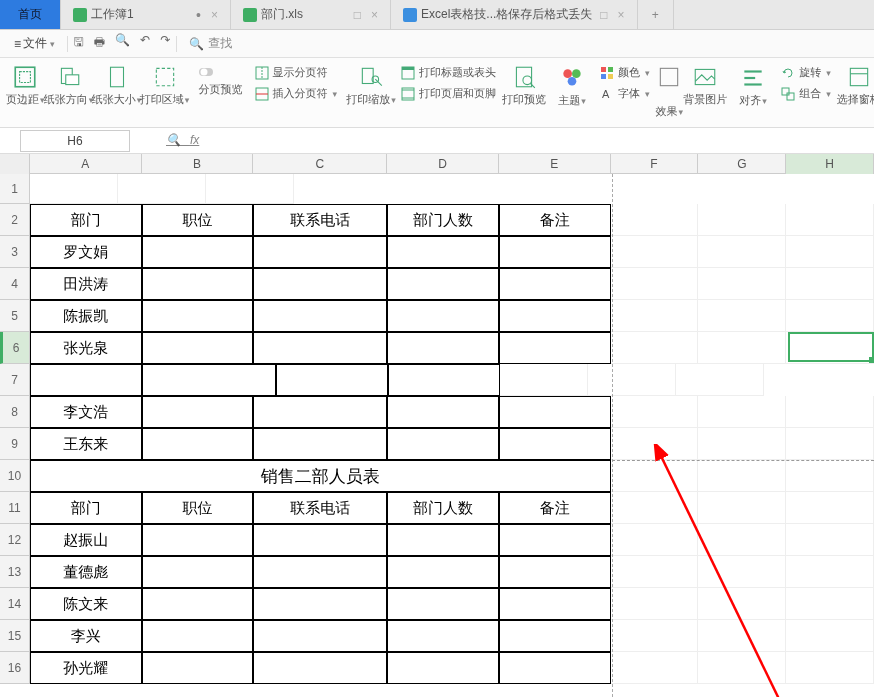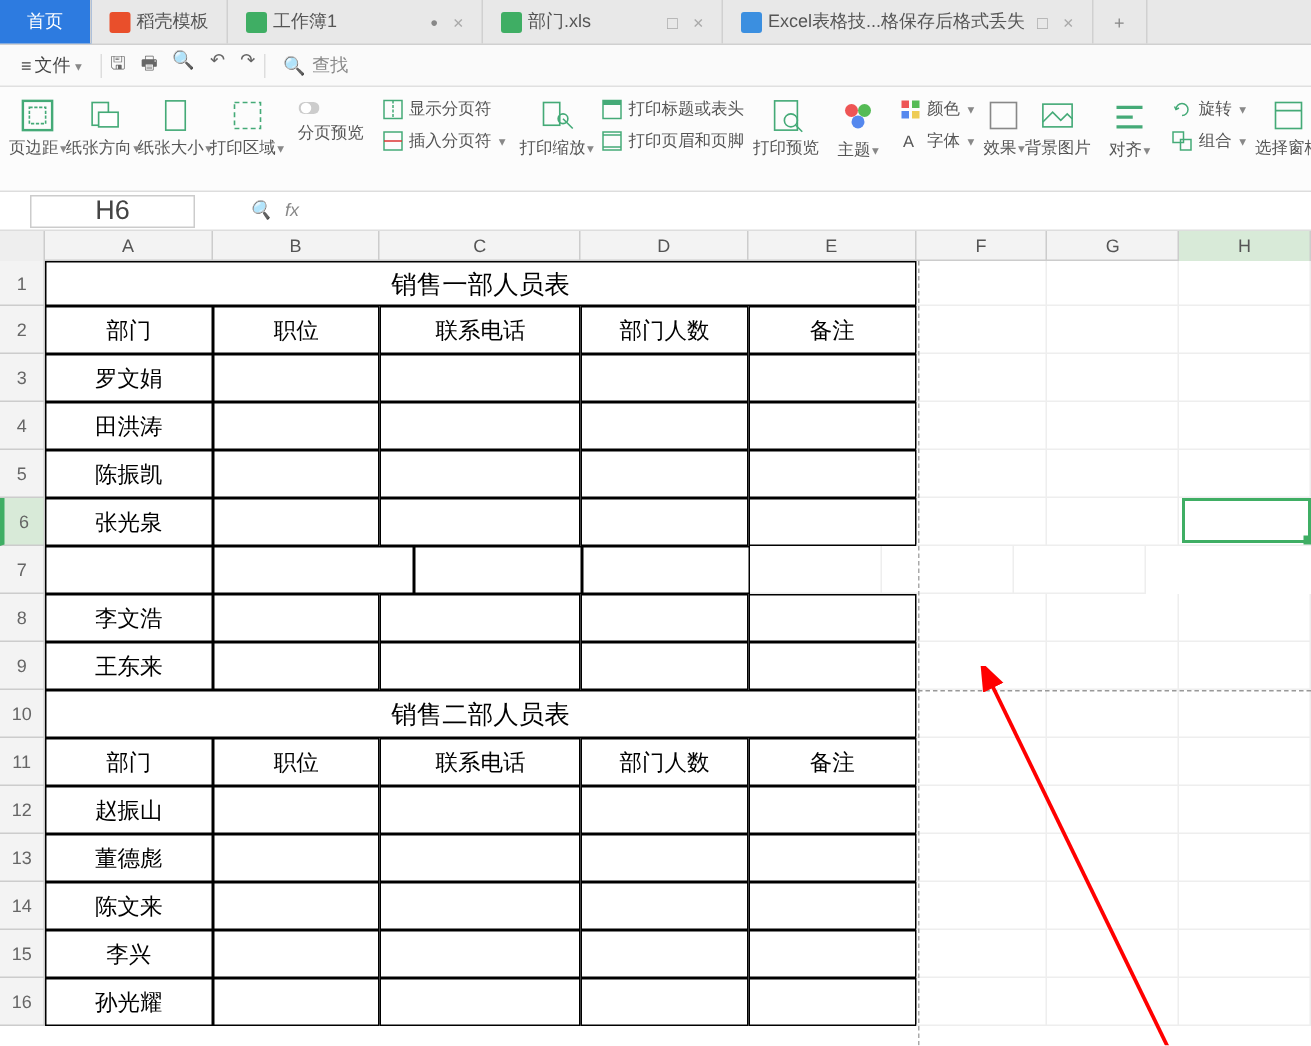--- a/index.html
+++ b/index.html
@@ -1,21 +1,21 @@
 <!DOCTYPE html>
 <html><head>
 <meta charset="utf-8">
 <style>
 * { margin:0; padding:0; box-sizing:border-box; font-family:"Microsoft YaHei","SimSun",sans-serif; }
 body { width:874px; height:697px; background:#fff; overflow:hidden; font-size:12px; position:relative; }
 
 
 .tabstrip { height:30px; background:#e8e8e8; display:flex; align-items:stretch; border-bottom:1px solid #d0d0d0;}
 .tab { display:flex; align-items:center; padding:0 12px; gap:4px; border-right:1px solid #d0d0d0; cursor:pointer; font-size:12px; color:#555; min-width:0;}
-.tab.home { background:#2d7be0; color:#ffffff; font-weight:500; padding:0 18px;}
+.tab.home { background:#2d7be0; color:#0f172a; font-weight:500; padding:0 18px;}
 .tab .ticon { width:14px; height:14px; display:inline-block; }
 .tab .ticon.doc { background:#e94f2b; border-radius:2px;}
 .tab .ticon.sheet { background:#3fae64; border-radius:2px;}
 .tab .ticon.excel { background:#3b8fe0; border-radius:2px;}
 .tab .dirty { color:#888; font-size:14px;}
 .tab .tabclose { color:#aaa; margin-left:6px;}
 .tab .pin { color:#aaa; margin-left:4px;}
 .tab.add { padding:0 14px; color:#888;}
 
 
@@ -36,22 +36,22 @@
 .rbig .rlabel { font-size:11px; line-height:13px; white-space:nowrap;}
 .rvsep { width:1px; height:56px; background:#e4e4e4; margin:2px 2px;}
 .rsmall { display:flex; align-items:center; gap:4px; font-size:11px; color:#555; padding:2px 4px; cursor:pointer; white-space:nowrap;}
 .rsmall .si { width:14px; height:14px;}
 .rcol { display:flex; flex-direction:column; gap:2px; padding:1px 2px;}
 .ricon svg, .si svg { width:100%; height:100%; display:block;}
 .dd { font-size:9px; color:#888; margin-left:1px;}
 
 
 .fxbar { height:26px; display:flex; align-items:center; border-bottom:1px solid #ddd;}
-.namebox { width:110px; height:22px; border:1px solid #ccc; margin-left:20px; display:flex; align-items:center; justify-content:center; font-size:18px; color:#444;}
-.fxicon { margin-left:36px; color:#888; font-style:italic; font-family:serif;}
+.namebox { width:110px; height:22px; border:1px solid #ccc; margin-left:20px; display:flex; align-items:center; justify-content:center; font-size:12px; color:#444;}
+.fxicon { margin-left:36px; color:#888; font-style:italic; font-family:serif;text-decoration:underline;}
 .fxinput { flex:1; height:22px; border:none; margin-left:8px; font-size:12px;}
 
 
 .sheet { position:relative; height:calc(697px - 30px - 28px - 70px - 26px); overflow:hidden;}
 .cols { display:flex; height:20px; background:#f3f3f3; border-bottom:1px solid #ccc;}
 .corner { width:30px; height:20px; border-right:1px solid #ccc; background:#eee;}
 .ch { height:20px; border-right:1px solid #ccc; display:flex; align-items:center; justify-content:center; font-size:12px; color:#555;}
 .ch.A{width:112px;} .ch.B{width:112px;} .ch.C{width:134px;} .ch.D{width:112px;} .ch.E{width:112px;} .ch.F{width:88px;} .ch.G{width:88px;} .ch.H{width:88px; background:#d8ead8;}
 .rows { position:relative;}
 .row { display:flex; height:32px;}
@@ -74,24 +74,20 @@
 
 .arrow { position:absolute; pointer-events:none;}
 </style>
 </head>
 <body>
 
 <div class="tabstrip">
   <div class="tab home">
       <span>首页</span>
     </div>
-  <div class="tab">
-      <span class="ticon doc"></span>
-      <span>稻壳模板</span>
-    </div>
   <div class="tab" style="min-width:170px;">
       <span class="ticon sheet"></span>
       <span>工作簿1</span>
       <span class="dirty" style="margin-left:auto;">•</span>
       <span class="tabclose">×</span>
     </div>
   <div class="tab" style="min-width:160px;">
       <span class="ticon sheet"></span>
       <span>部门.xls</span>
       <span class="pin" style="margin-left:auto;">□</span>
@@ -274,21 +270,21 @@
     <div class="rsmall">
         <span class="si">
           <svg viewBox="0 0 14 14">
             <text x="2" y="11" font-size="11" fill="#555">A</text>
           </svg>
         </span>
         <span>字体</span>
         <span class="dd">▾</span>
       </div>
   </div>
-  <div class="rbig" style="width:40px;">
+  <div class="rbig" style="width:40px;gap:12px;">
       <span class="ricon">
         <svg viewBox="0 0 24 24">
           <rect x="4" y="4" width="16" height="16" fill="none" stroke="#888"></rect>
         </svg>
       </span>
       <span class="rlabel"><span>效果</span><span class="dd">▾</span></span>
     </div>
   <div class="rbig">
       <span class="ricon">
         <svg viewBox="0 0 24 24">
@@ -360,21 +356,20 @@
     <div class="ch D">D</div>
     <div class="ch E">E</div>
     <div class="ch F">F</div>
     <div class="ch G">G</div>
     <div class="ch H">H</div>
   </div>
 
   <div class="rows" id="rows">
       <div class="row first">
         <div class="rh">1</div>
-        <div class="cell tbltitle" style="width: 582px;">销售一部人员表</div>
         <div class="cell cF"></div>
         <div class="cell cG"></div>
         <div class="cell cH"></div>
       </div>
       <div class="row">
         <div class="rh">2</div>
         <div class="cell cA tblcell">部门</div>
         <div class="cell cB tblcell">职位</div>
         <div class="cell cC tblcell">联系电话</div>
         <div class="cell cD tblcell">部门人数</div>

